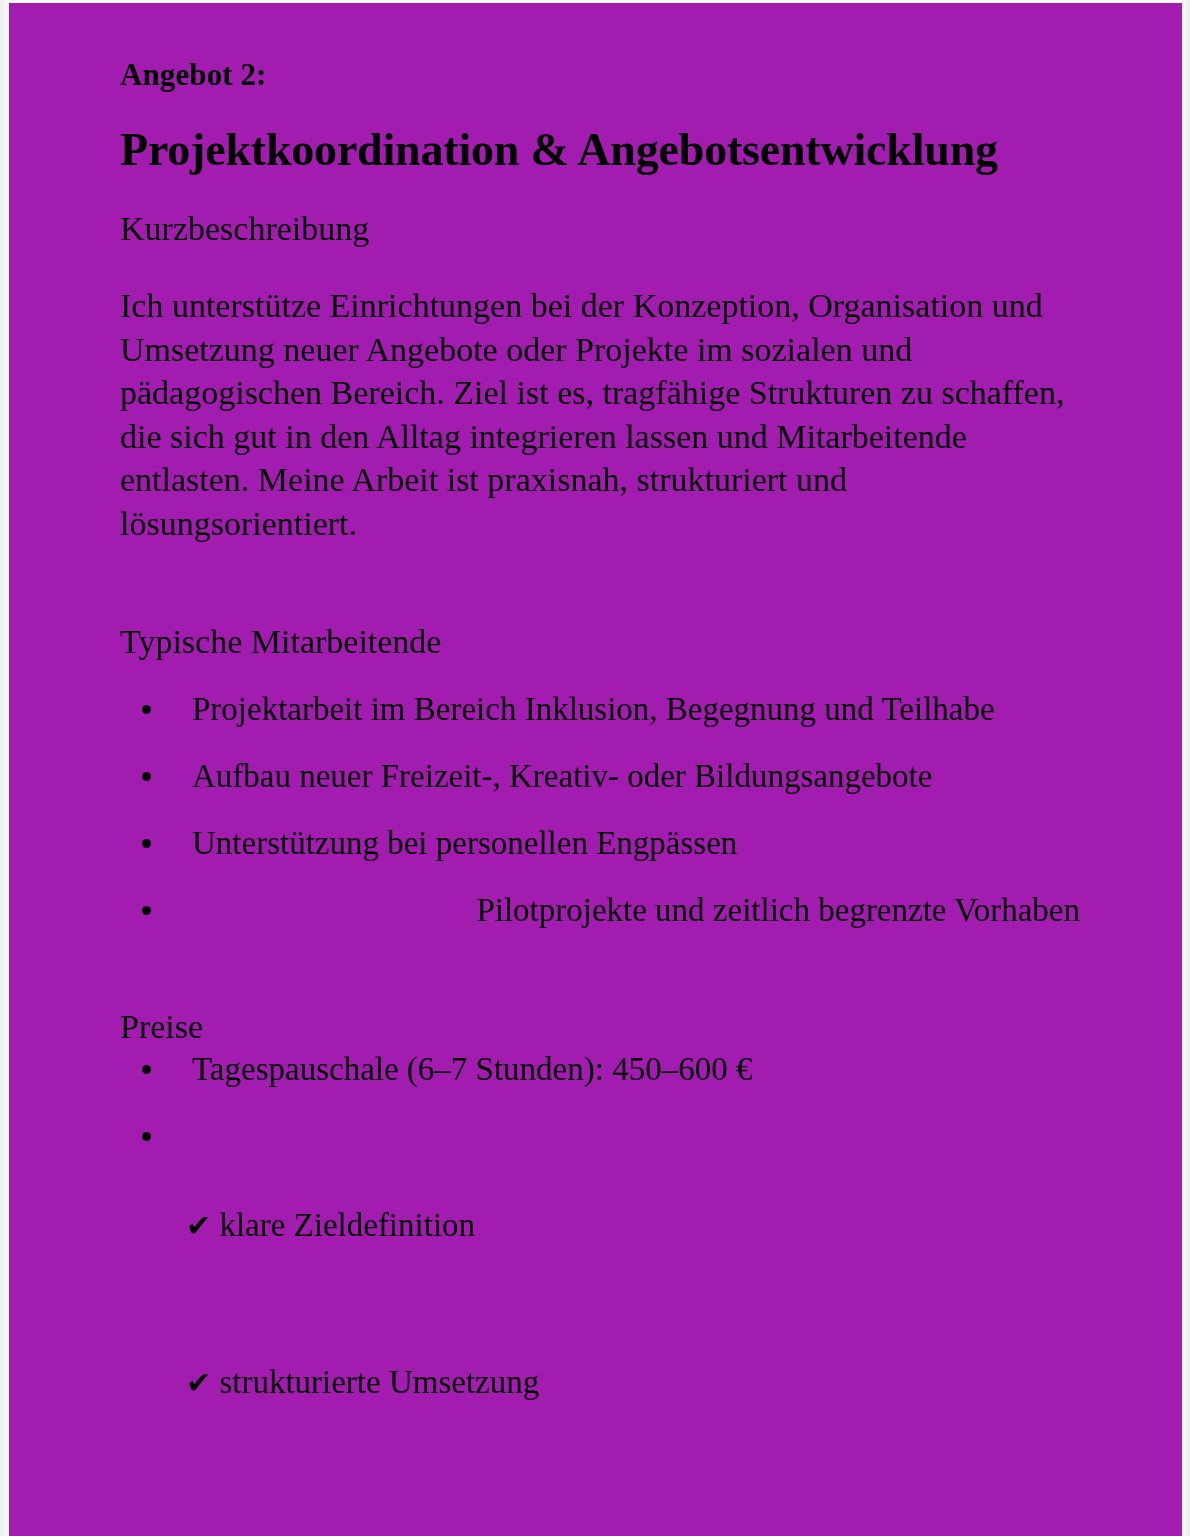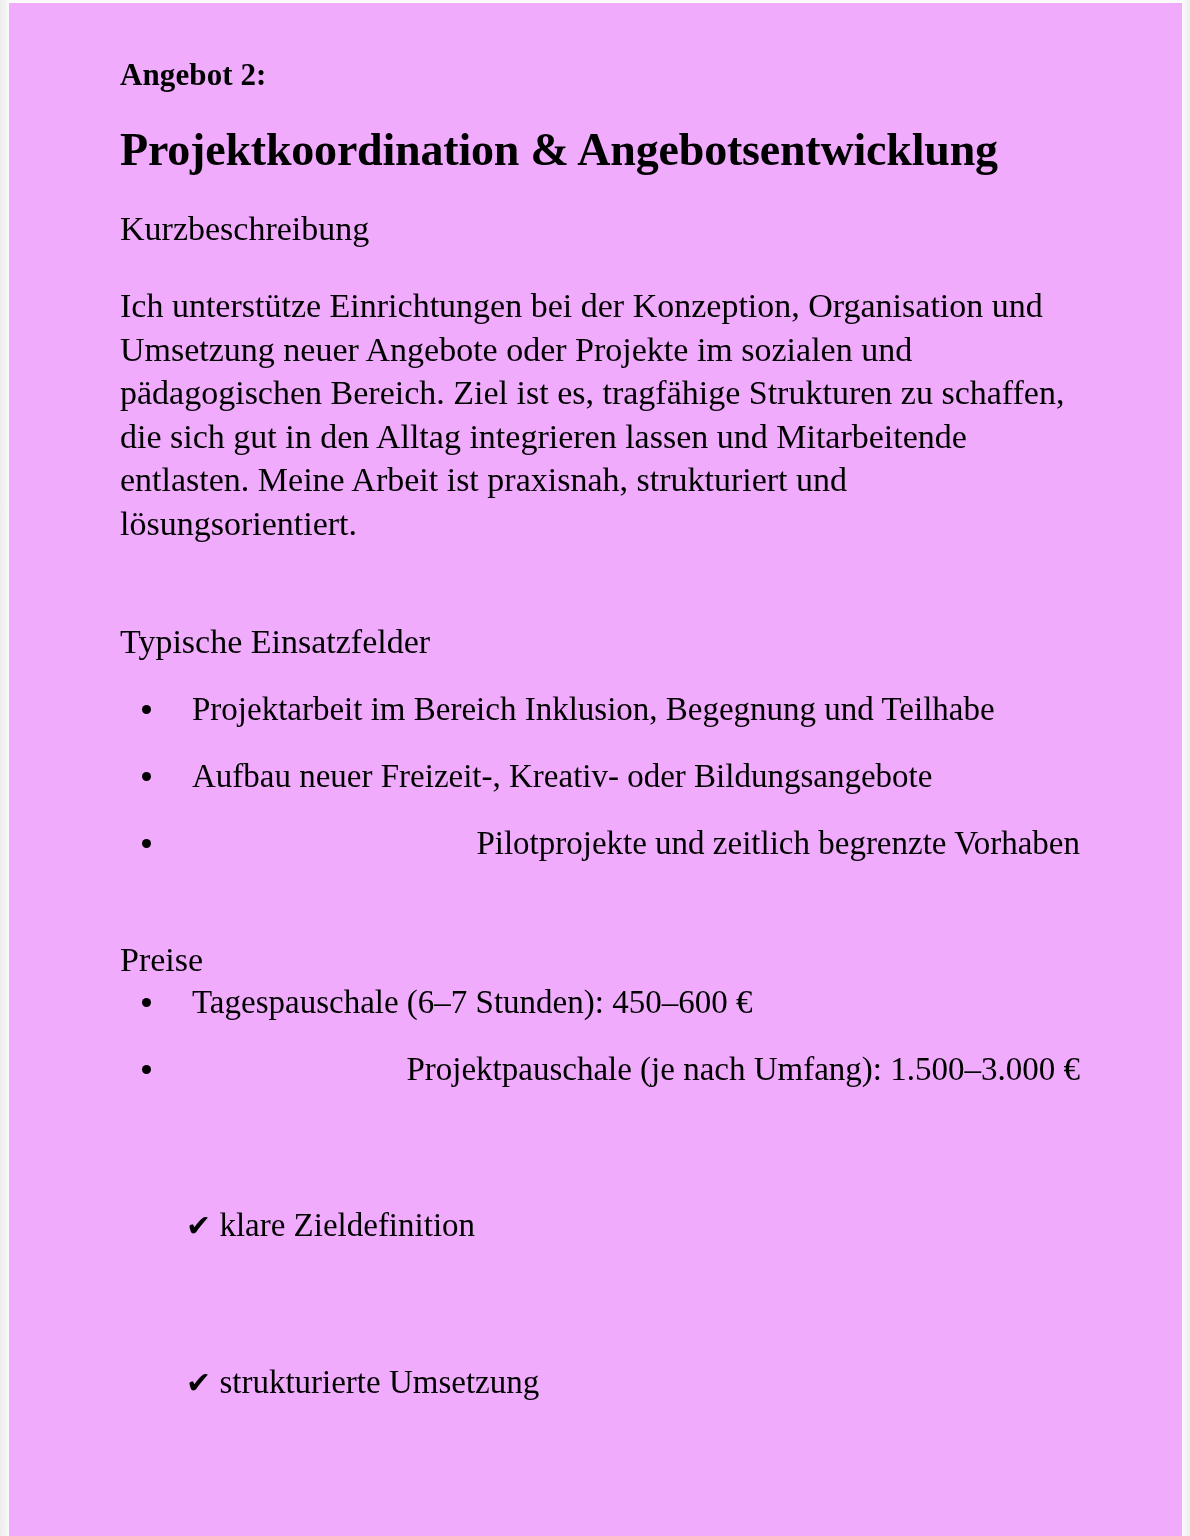--- a/index.html
+++ b/index.html
@@ -11,21 +11,21 @@
     height: 1536px;
     background: #f0f0f0;
     font-family: "Liberation Serif", "DejaVu Serif", serif;
     overflow: hidden;
   }
 
   .page {
     position: relative;
     width: 1190px;
     height: 1536px;
-    background: #f0abfc;
+    background: #a21caf;
     box-sizing: border-box;
     overflow: hidden;
   }
 
   
   .edge-left {
     position: absolute;
     left: 0;
     top: 0;
     width: 9px;
@@ -147,47 +147,50 @@
   <div class="content">
 
     <div class="kicker">Angebot 2:</div>
 
     <h1 class="title">Projektkoordination &amp; Angebotsentwicklung</h1>
 
     <div class="section-label lead-label">Kurzbeschreibung</div>
 
     <p class="paragraph">Ich unterstütze Einrichtungen bei der Konzeption, Organisation und Umsetzung neuer Angebote oder Projekte im sozialen und pädagogischen Bereich. Ziel ist es, tragfähige Strukturen zu schaffen, die sich gut in den Alltag integrieren lassen und Mitarbeitende entlasten. Meine Arbeit ist praxisnah, strukturiert und lösungsorientiert.</p>
 
-    <div class="section-label fields-label">Typische Einsatzfelder</div>
+    <div class="section-label fields-label">Typische Mitarbeitende</div>
 
     <ul class="bullets fields">
       <li>
         <span class="dot"></span>
         <span>Projektarbeit im Bereich Inklusion, Begegnung und Teilhabe</span>
       </li>
       <li>
         <span class="dot"></span>
         <span>Aufbau neuer Freizeit-, Kreativ- oder Bildungsangebote</span>
       </li>
       <li>
         <span class="dot"></span>
+        <span>Unterstützung bei personellen Engpässen</span>
+      </li>
+      <li>
+        <span class="dot"></span>
         <span>Pilotprojekte und zeitlich begrenzte Vorhaben</span>
       </li>
     </ul>
 
     <div class="section-label prices-label">Preise</div>
 
     <ul class="bullets prices">
       <li>
         <span class="dot"></span>
         <span>Tagespauschale (6–7 Stunden): 450–600 €</span>
       </li>
       <li>
         <span class="dot"></span>
-        <span>Projektpauschale (je nach Umfang): 1.500–3.000 €</span>
       </li>
     </ul>
 
     <div class="checks">
       <div class="check-row">
         <span class="tick">✔</span><span> </span><span>klare Zieldefinition</span>
       </div>
       <div class="check-row">
         <span class="tick">✔</span><span> </span><span>strukturierte Umsetzung</span>
       </div>

